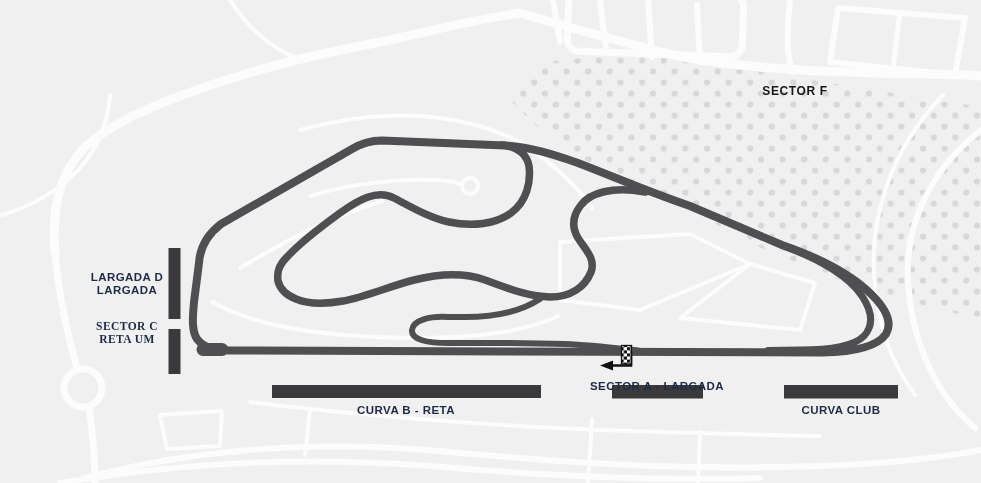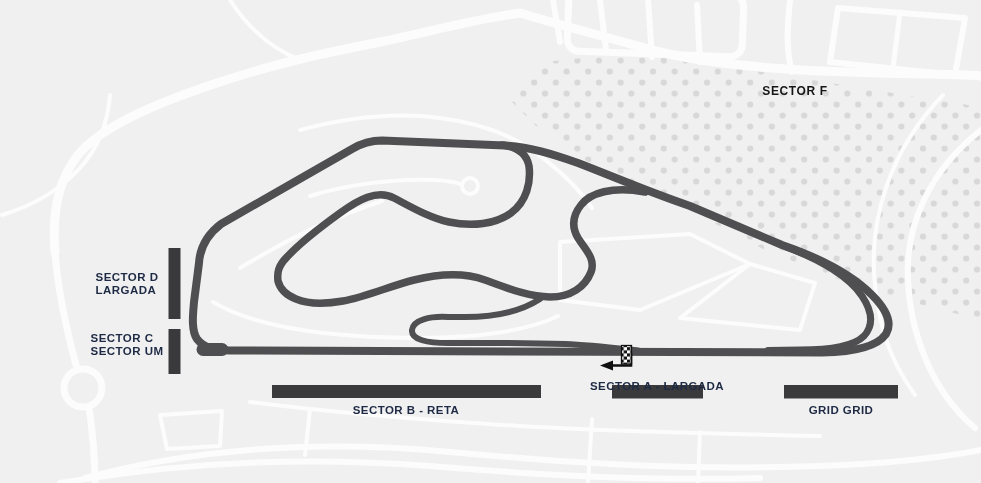--- a/index.html
+++ b/index.html
@@ -12,20 +12,21 @@
   }
   .map svg{position:absolute;left:0;top:0;}
   .label{
     position:absolute;
     transform:translateX(-50%);
     font-weight:700;
     font-size:11.5px;
     letter-spacing:.45px;
     line-height:13px;
     color:var(--navy,#1e2a44);
+    text-align:center;
     white-space:nowrap;
     user-select:none;
   }
   .label.dark{color:var(--dark,#161616);font-size:12px;letter-spacing:.6px;}
 </style>
 </head>
 <body>
 
 <div class="map" style="--bg: #f0f0f1; --navy: #1e2a44; --dark: #161616;">
 
@@ -144,30 +145,30 @@
     <g fill="#3a3a3c">
       <rect x="168.5" y="248" width="12" height="71"></rect>
       <rect x="168.5" y="329" width="12" height="45"></rect>
       <rect x="272" y="385" width="269" height="13"></rect>
       <rect x="612" y="385" width="91" height="13.5"></rect>
       <rect x="784" y="385" width="114" height="13.5"></rect>
     </g>
   </svg>
 
   <div class="label" style="left:127px;top:271px;">
-    <span>SECTOR D</span><br>
+    <span>LARGADA D</span><br>
     <span>LARGADA</span>
   </div>
 
-  <div class="label" style="left:127px;top:332px;">
+  <div class="label" style="left:127px;top:320px;font-family:Liberation Serif, serif;">
     <span>SECTOR C</span><br>
-    <span>SECTOR UM</span>
+    <span>RETA UM</span>
   </div>
 
-  <div class="label" style="left:406px;top:404px;">SECTOR B - RETA</div>
+  <div class="label" style="left:406px;top:404px;">CURVA B - RETA</div>
 
   <div class="label" style="left:657px;top:380px;">SECTOR A - LARGADA</div>
 
-  <div class="label" style="left:841px;top:404px;">GRID GRID</div>
+  <div class="label" style="left:841px;top:404px;">CURVA CLUB</div>
 
   <div class="label dark" style="left:795px;top:85px;">SECTOR F</div>
 
 </div>
 
 </body></html>

